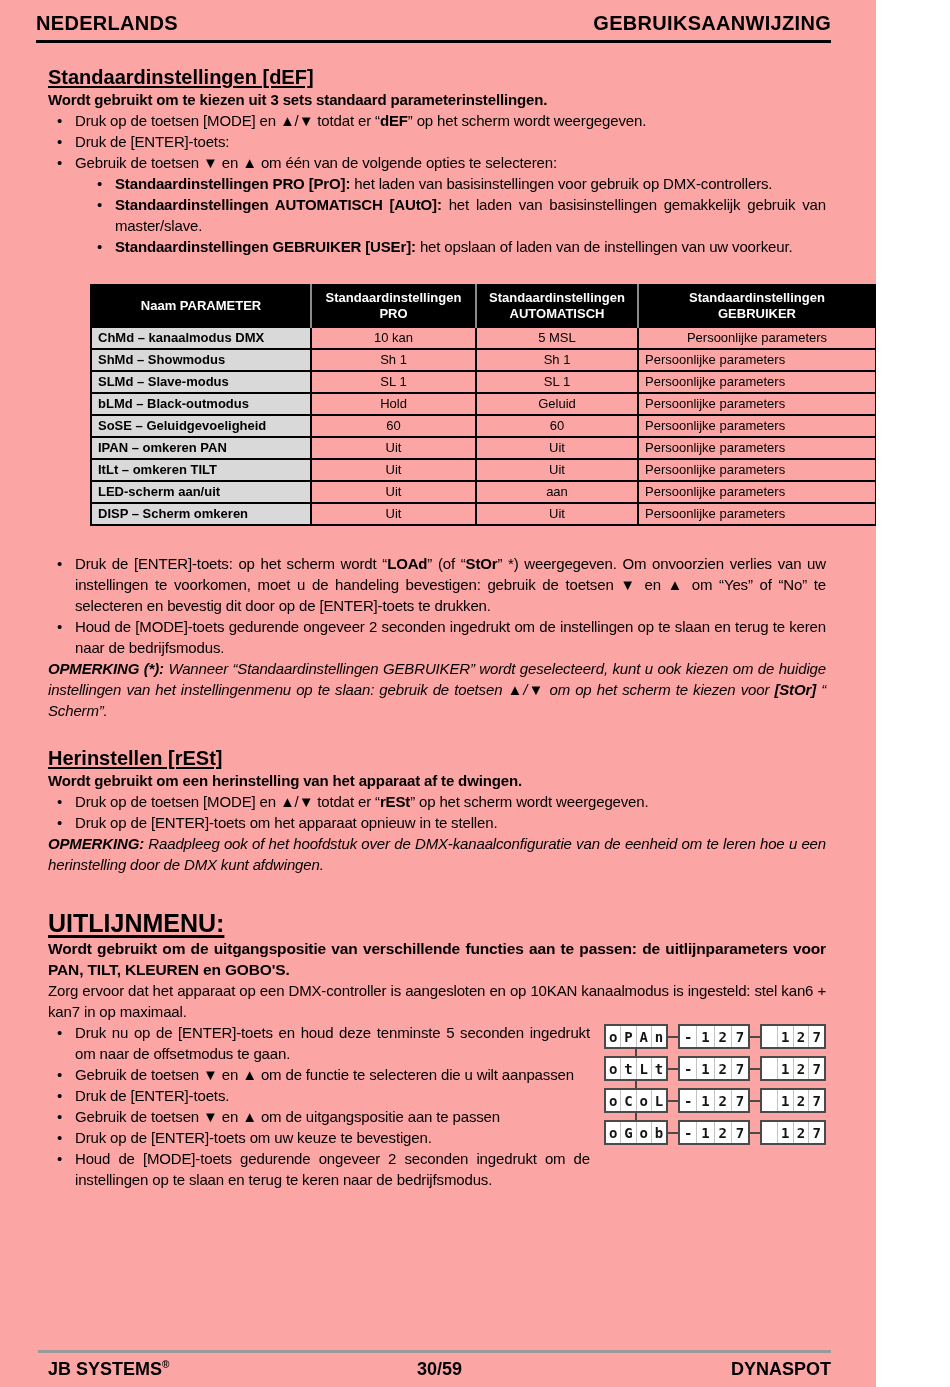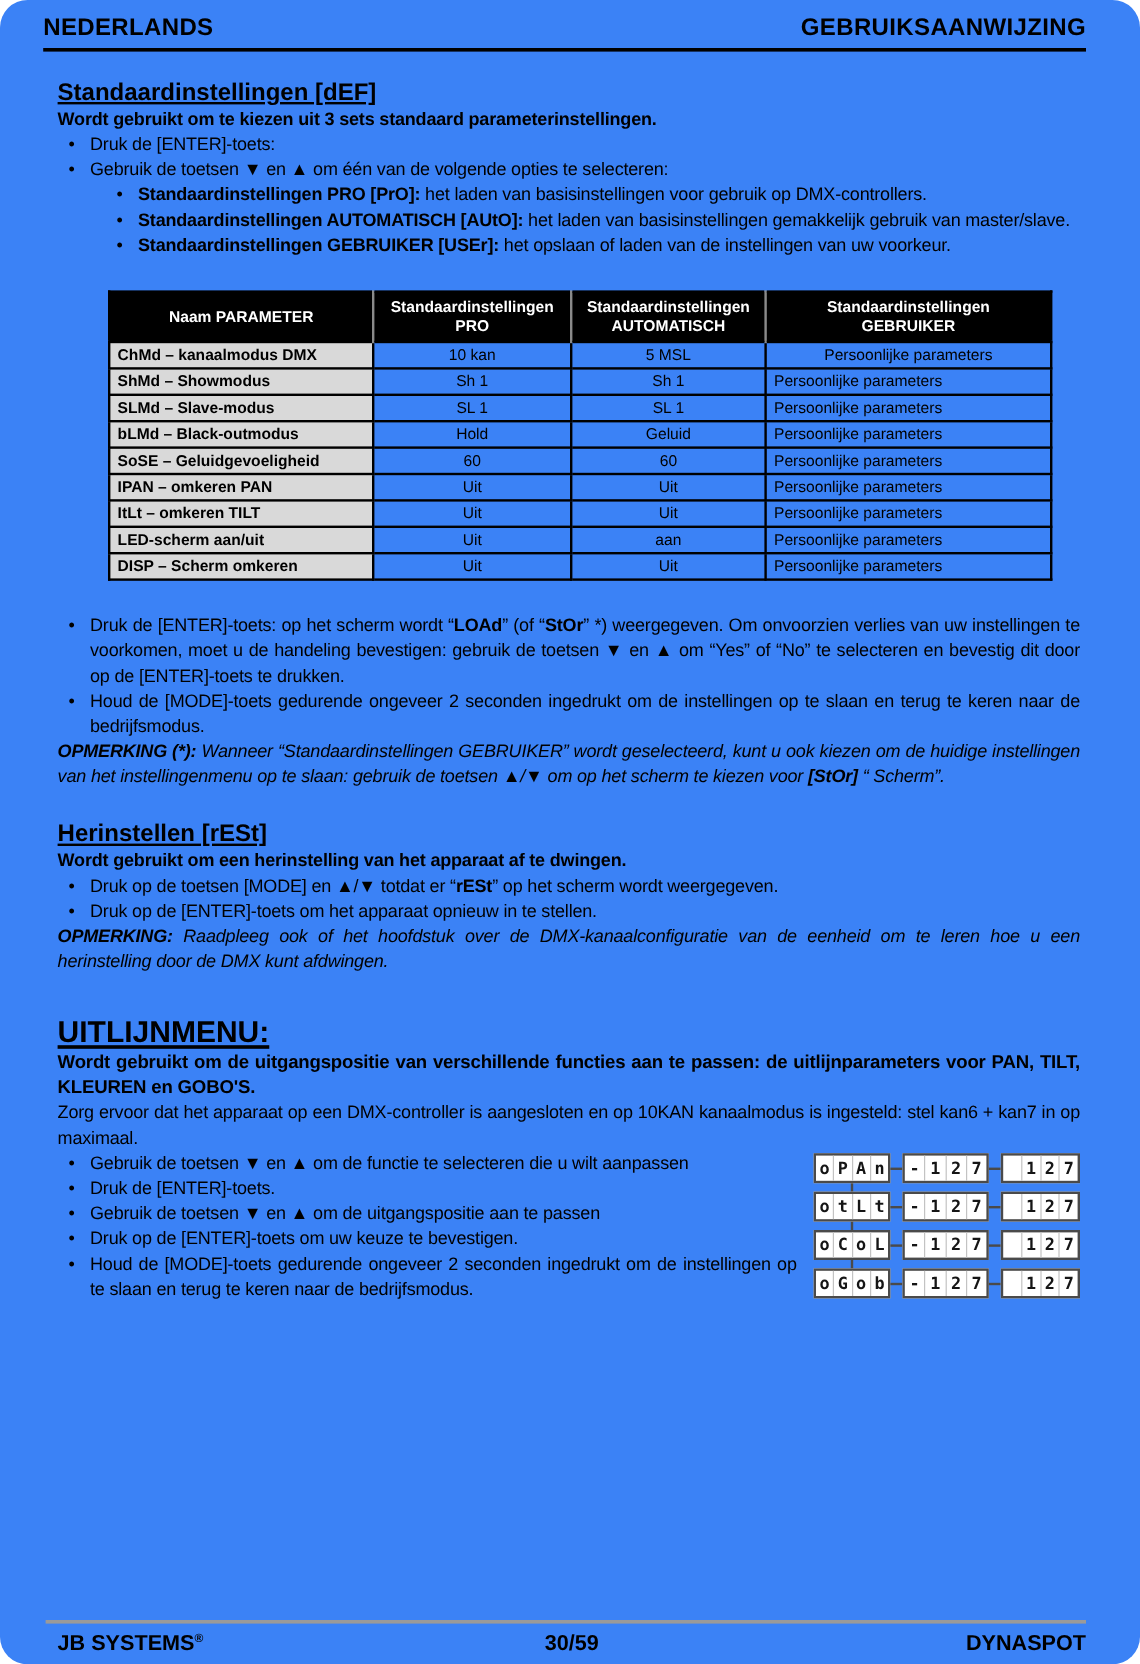--- a/index.html
+++ b/index.html
@@ -1,18 +1,18 @@
 <!DOCTYPE html>
 <html><head>
 <meta charset="utf-8">
 <style>
   * { margin:0; padding:0; box-sizing:border-box; }
   html,body { background:#fff; }
-  .page { position:relative; width:950px; height:1387px; background:#3b82f6; color:#000;
-          font-family:"Liberation Sans", sans-serif; overflow:hidden;border-radius:23px; }
+  .page { position:relative; width:876px; height:1387px; background:#fca5a5; color:#000;
+          font-family:"Liberation Sans", sans-serif; overflow:hidden; }
 
   
   .hdr { display:flex; justify-content:space-between; align-items:flex-end;
          margin:0 45px 0 36px; padding:12px 0 5px 0; border-bottom:3px solid #000; }
   .hdr-t { font-size:20px; font-weight:bold; letter-spacing:.3px; }
 
   .content { margin:0 50px 0 48px; }
 
   .p, .bullet { font-size:15px; line-height:21px; text-align:justify; letter-spacing:-.15px; }
   .b  { font-weight:bold; }
@@ -75,20 +75,21 @@
   <div class="hdr">
     <span class="hdr-t">NEDERLANDS</span>
     <span class="hdr-t">GEBRUIKSAANWIJZING</span>
   </div>
 
   <div class="content">
 
     <div style="height:23px"></div>
     <div class="sec-h">Standaardinstellingen [dEF]</div>
     <div class="p b">Wordt gebruikt om te kiezen uit 3 sets standaard parameterinstellingen.</div>
+    <div class="bullet"><span>Druk op de toetsen [MODE] en ▲/▼ totdat er “</span><span class="b">dEF</span><span>” op het scherm wordt weergegeven.</span></div>
     <div class="bullet">Druk de [ENTER]-toets:</div>
     <div class="bullet">Gebruik de toetsen ▼ en ▲ om één van de volgende opties te selecteren:</div>
     <div class="bullet sub"><span class="b">Standaardinstellingen PRO [PrO]:</span><span> het laden van basisinstellingen voor gebruik op DMX-controllers.</span></div>
     <div class="bullet sub"><span class="b">Standaardinstellingen AUTOMATISCH [AUtO]:</span><span> het laden van basisinstellingen gemakkelijk gebruik van master/slave.</span></div>
     <div class="bullet sub"><span class="b">Standaardinstellingen GEBRUIKER [USEr]:</span><span> het opslaan of laden van de instellingen van uw voorkeur.</span></div>
 
     <table class="def">
       <colgroup>
           <col style="width:220px">
           <col style="width:165px">
@@ -272,20 +273,21 @@
           <div class="lcd-conn"></div>
           <div class="lcd-box vb">
             <span class="lcd-cell"> </span>
             <span class="lcd-cell">1</span>
             <span class="lcd-cell">2</span>
             <span class="lcd-cell">7</span>
           </div>
         </div>
       </div>
 
+    <div class="bullet">Druk nu op de [ENTER]-toets en houd deze tenminste 5 seconden ingedrukt om naar de offsetmodus te gaan.</div>
     <div class="bullet">Gebruik de toetsen ▼ en ▲ om de functie te selecteren die u wilt aanpassen</div>
     <div class="bullet">Druk de [ENTER]-toets.</div>
     <div class="bullet">Gebruik de toetsen ▼ en ▲ om de uitgangspositie aan te passen</div>
     <div class="bullet">Druk op de [ENTER]-toets om uw keuze te bevestigen.</div>
     <div class="bullet">Houd de [MODE]-toets gedurende ongeveer 2 seconden ingedrukt om de instellingen op te slaan en terug te keren naar de bedrijfsmodus.</div>
 
   </div>
 
   <div class="footer">
     <div class="f-rule"></div>

